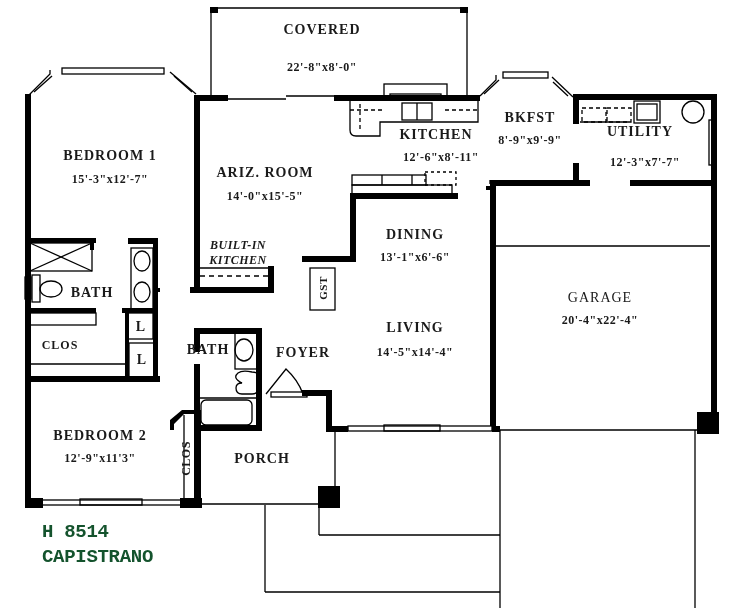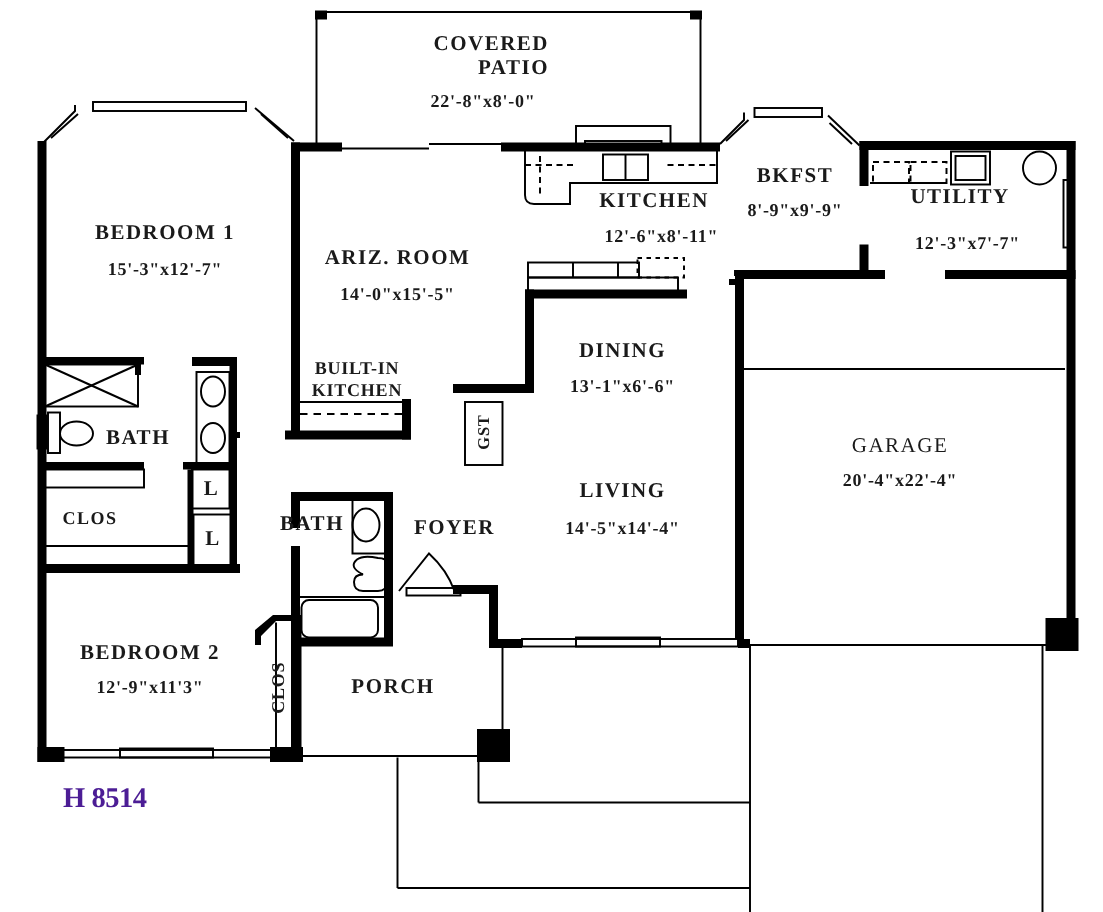--- a/index.html
+++ b/index.html
@@ -3,21 +3,21 @@
 <meta charset="utf-8">
 <style>
   html, body { margin: 0; padding: 0; background: #ffffff; }
   body { width: 735px; height: 608px; position: relative; overflow: hidden; font-family: "DejaVu Serif", "Liberation Serif", serif; color: #111; }
   #plan { position: absolute; left: 0; top: 0; width: 735px; height: 608px; }
   .lbl { position: absolute; font-family: "Liberation Serif", "DejaVu Serif", serif; font-weight: bold; color: #1a1a1a; text-align: center; white-space: nowrap; letter-spacing: 1px; }
   .room-name { font-size: 14px; line-height: 16px; }
   .room-dim { font-size: 12px; line-height: 14px; letter-spacing: 0.5px; }
   .small { font-size: 12px; letter-spacing: 0.5px; }
   .vert { transform: rotate(-90deg); transform-origin: center center; }
-  .info { position: absolute; left: 42px; top: 520px; font-family: Liberation Serif, serif; font-weight: bold; font-size: 19px; line-height: 25px; color: #4c1d95; letter-spacing: -0.3px; }
+  .info { position: absolute; left: 42px; top: 520px; font-family: Liberation Mono, monospace; font-weight: bold; font-size: 19px; line-height: 25px; color: #14532d; letter-spacing: -0.3px; }
   .info div { white-space: nowrap; }
 </style>
 </head>
 <body>
 
 <svg id="plan" viewBox="0 0 735 608" xmlns="http://www.w3.org/2000/svg">
   <g fill="none" stroke="#000" stroke-width="1.3">
 
     <polyline points="211,98 211,8 467,8 467,98"></polyline>
 
@@ -165,23 +165,22 @@
     <rect x="180" y="498" width="22" height="10"></rect>
     <rect x="194" y="410" width="7" height="98"></rect>
     <polygon points="170,420 182,410 196,410 196,414 184,414 174,424 174,430 170,430"></polygon>
 
     <rect x="318" y="486" width="22" height="22"></rect>
 
     <rect x="697" y="412" width="22" height="22"></rect>
   </g>
 </svg>
 
-<div class="lbl room-name" style="left:246px; top:22px; width:120px;text-align:right;">
+<div class="lbl room-name" style="left:262px; top:22px; width:120px;">
   <div>COVERED</div>
-  <div>PATIO</div>
 </div>
 <div class="lbl room-dim" style="left:262px; top:60px; width:120px;">22'-8"x8'-0"</div>
 
 <div class="lbl room-name" style="left:40px; top:148px; width:140px;">BEDROOM 1</div>
 <div class="lbl room-dim" style="left:40px; top:172px; width:140px;">15'-3"x12'-7"</div>
 
 <div class="lbl room-name" style="left:205px; top:165px; width:120px;">ARIZ. ROOM</div>
 <div class="lbl room-dim" style="left:205px; top:189px; width:120px;">14'-0"x15'-5"</div>
 
 <div class="lbl room-name" style="left:386px; top:127px; width:100px;">KITCHEN</div>
@@ -208,25 +207,26 @@
 <div class="lbl room-name" style="left:178px; top:342px; width:60px;">BATH</div>
 <div class="lbl room-name" style="left:268px; top:345px; width:70px;">FOYER</div>
 
 <div class="lbl room-name" style="left:222px; top:451px; width:80px;">PORCH</div>
 
 <div class="lbl room-name" style="left:40px; top:428px; width:120px;">BEDROOM 2</div>
 <div class="lbl room-dim" style="left:45px; top:451px; width:110px;">12'-9"x11'3"</div>
 
 <div class="lbl small vert" style="left:166px; top:451px; width:40px;">CLOS</div>
 
-<div class="lbl small" style="left:198px; top:238px; width:80px; line-height:15px;">
+<div class="lbl small" style="left:198px; top:238px; width:80px; line-height:15px;font-style:italic;">
   <div>BUILT-IN</div>
   <div>KITCHEN</div>
 </div>
 
 <div class="lbl small vert" style="left:308px; top:282px; width:30px; font-size:11px;">GST</div>
 
 <div class="lbl room-name" style="left:130px; top:319px; width:22px;">L</div>
 <div class="lbl room-name" style="left:131px; top:352px; width:22px;">L</div>
 
 <div class="info">
   <div>H 8514</div>
+  <div>CAPISTRANO</div>
 </div>
 
 </body></html>

